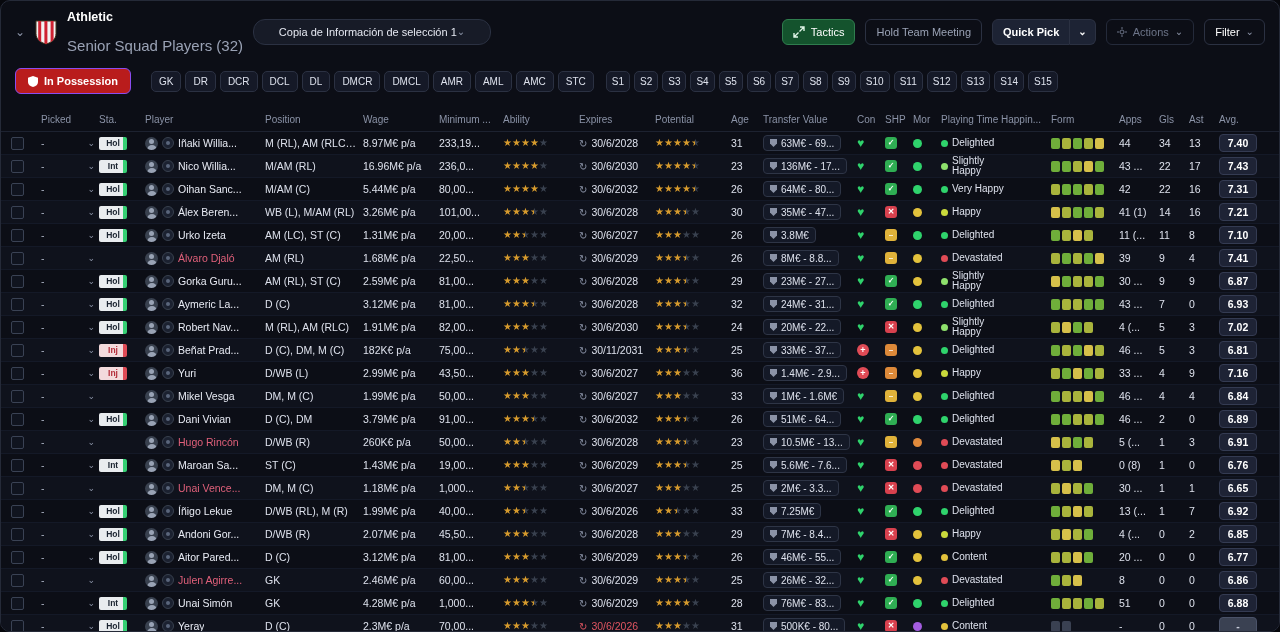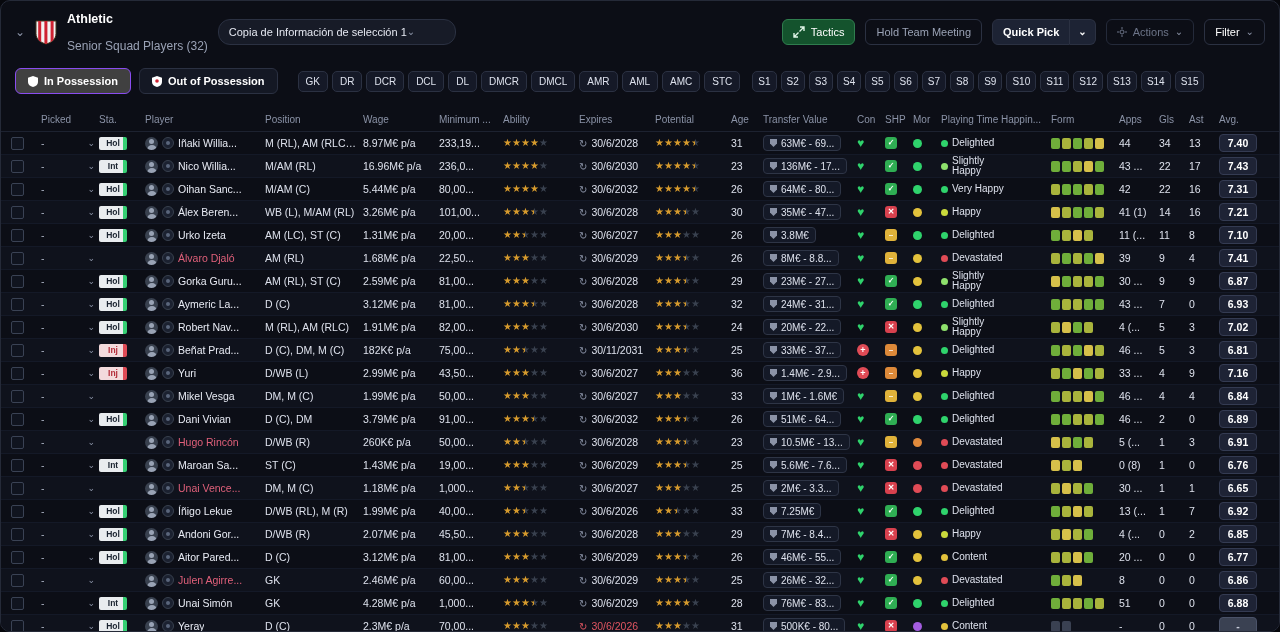--- a/index.html
+++ b/index.html
@@ -6,35 +6,35 @@
   body{width:1280px;height:632px;background:#07080d;font-family:"Liberation Sans",sans-serif;-webkit-font-smoothing:antialiased}
   .app{position:relative;width:1278px;height:630px;background:#0c0e16;border:1px solid #252a38;border-radius:10px;overflow:hidden;color:#dde1ec;font-size:11px;display:flex;flex-direction:column}
   button{background:none;border:none;font-family:inherit;color:inherit;padding:0;font-size:inherit}
 
   
   .topbar{display:flex;align-items:center;gap:10px;padding:10px 14px 4px;height:42px;flex:0 0 auto}
   .chev{color:#8b93a7;font-size:10px;line-height:1}
   .chev.big{font-size:12px}
   .crest{display:flex;align-items:center}
   .titleblock .t1{font-weight:bold;font-size:12.5px;color:#fff}
-  .titleblock .t2{font-size:12px;color:#9aa2b5;margin-top:13px}
-  .pill{display:flex;align-items:center;justify-content:flex-start;min-width:238px;background:#171b27;border:1px solid #2b3142;border-radius:12px;color:#e4e7f0;padding:6px 10px}
+  .titleblock .t2{font-size:15px;color:#9aa2b5;margin-top:13px}
+  .pill{display:flex;align-items:center;justify-content:center;min-width:238px;background:#171b27;border:1px solid #2b3142;border-radius:12px;color:#e4e7f0;padding:6px 10px}
   .spacer{flex:1}
   .btn{display:flex;align-items:center;gap:6px;border-radius:6px;padding:6px 10px;border:1px solid #2b3142;color:#9aa2b5;background:transparent;white-space:nowrap}
   .btn.tactics{background:#14532d;border-color:#2f7d4e;color:#fff;font-weight:normal}
   .btn.white{color:#fff}
   .split{display:flex}
   .split .seg{border-radius:6px 0 0 6px;color:#fff;font-weight:bold;background:#1d2334;border:1px solid #2b3142}
   .split .chevseg{border-radius:0 6px 6px 0;border-left:none;background:#1d2334;padding:6px 8px;color:#fff}
   .btn.dim{color:#6c7488;border-color:#242a3a}
 
   
   .tabsrow{display:flex;align-items:center;padding:6px 14px 8px;height:36px;flex:0 0 auto}
   .tab{display:flex;align-items:center;gap:6px;border-radius:6px;padding:6px 12px;font-weight:bold;color:#fff;background:#141824;border:1px solid #2b3142;margin-right:8px}
-  .tab.active{background:#404040;border-color:#8a4df0}
+  .tab.active{background:#b91c1c;border-color:#8a4df0}
   .posgroup{display:flex;gap:4px;margin-left:12px}
   .posbtn{background:#151927;border:1px solid #2b3142;border-radius:5px;color:#dde1ec;font-size:10px;padding:4px 7px}
   .posbtn.slot{padding:4px 5px}
 
   
   .tablewrap{flex:1;overflow:hidden}
   .grid{display:grid;grid-template-columns:30px 58px 46px 120px 98px 76px 64px 76px 76px 76px 32px 94px 28px 28px 28px 110px 68px 40px 30px 30px 44px;align-items:center;padding:0 10px}
   .thead{height:24px;color:#8b93a7;font-size:10px;border-bottom:1px solid #1d2230}
   .trow{height:22px;border-bottom:1px solid #141927;font-size:10.5px;overflow:hidden}
   .trow.alt{background:#0f121c}
@@ -146,29 +146,20 @@
 
   <div class="tabsrow">
     <button class="tab active">
       <span style="display:flex">
         <svg width="10" height="11" viewBox="0 0 10 11">
             <path d="M5 0 10 1.8V6c0 2.6-2 4.3-5 5-3-.7-5-2.4-5-5V1.8Z" fill="#fff"></path>
           </svg>
       </span>
       <span>In Possession</span>
     </button>
-    <button class="tab">
-      <span style="display:flex">
-        <svg width="10" height="11" viewBox="0 0 10 11">
-            <path d="M5 0 10 1.8V6c0 2.6-2 4.3-5 5-3-.7-5-2.4-5-5V1.8Z" fill="#fff"></path>
-            <circle cx="5" cy="5" r="1.8" fill="#cf2231"></circle>
-          </svg>
-      </span>
-      <span>Out of Possession</span>
-    </button>
     <div class="posgroup" id="pos-filters">
         <button class="posbtn">GK</button>
         <button class="posbtn">DR</button>
         <button class="posbtn">DCR</button>
         <button class="posbtn">DCL</button>
         <button class="posbtn">DL</button>
         <button class="posbtn">DMCR</button>
         <button class="posbtn">DMCL</button>
         <button class="posbtn">AMR</button>
         <button class="posbtn">AML</button>

